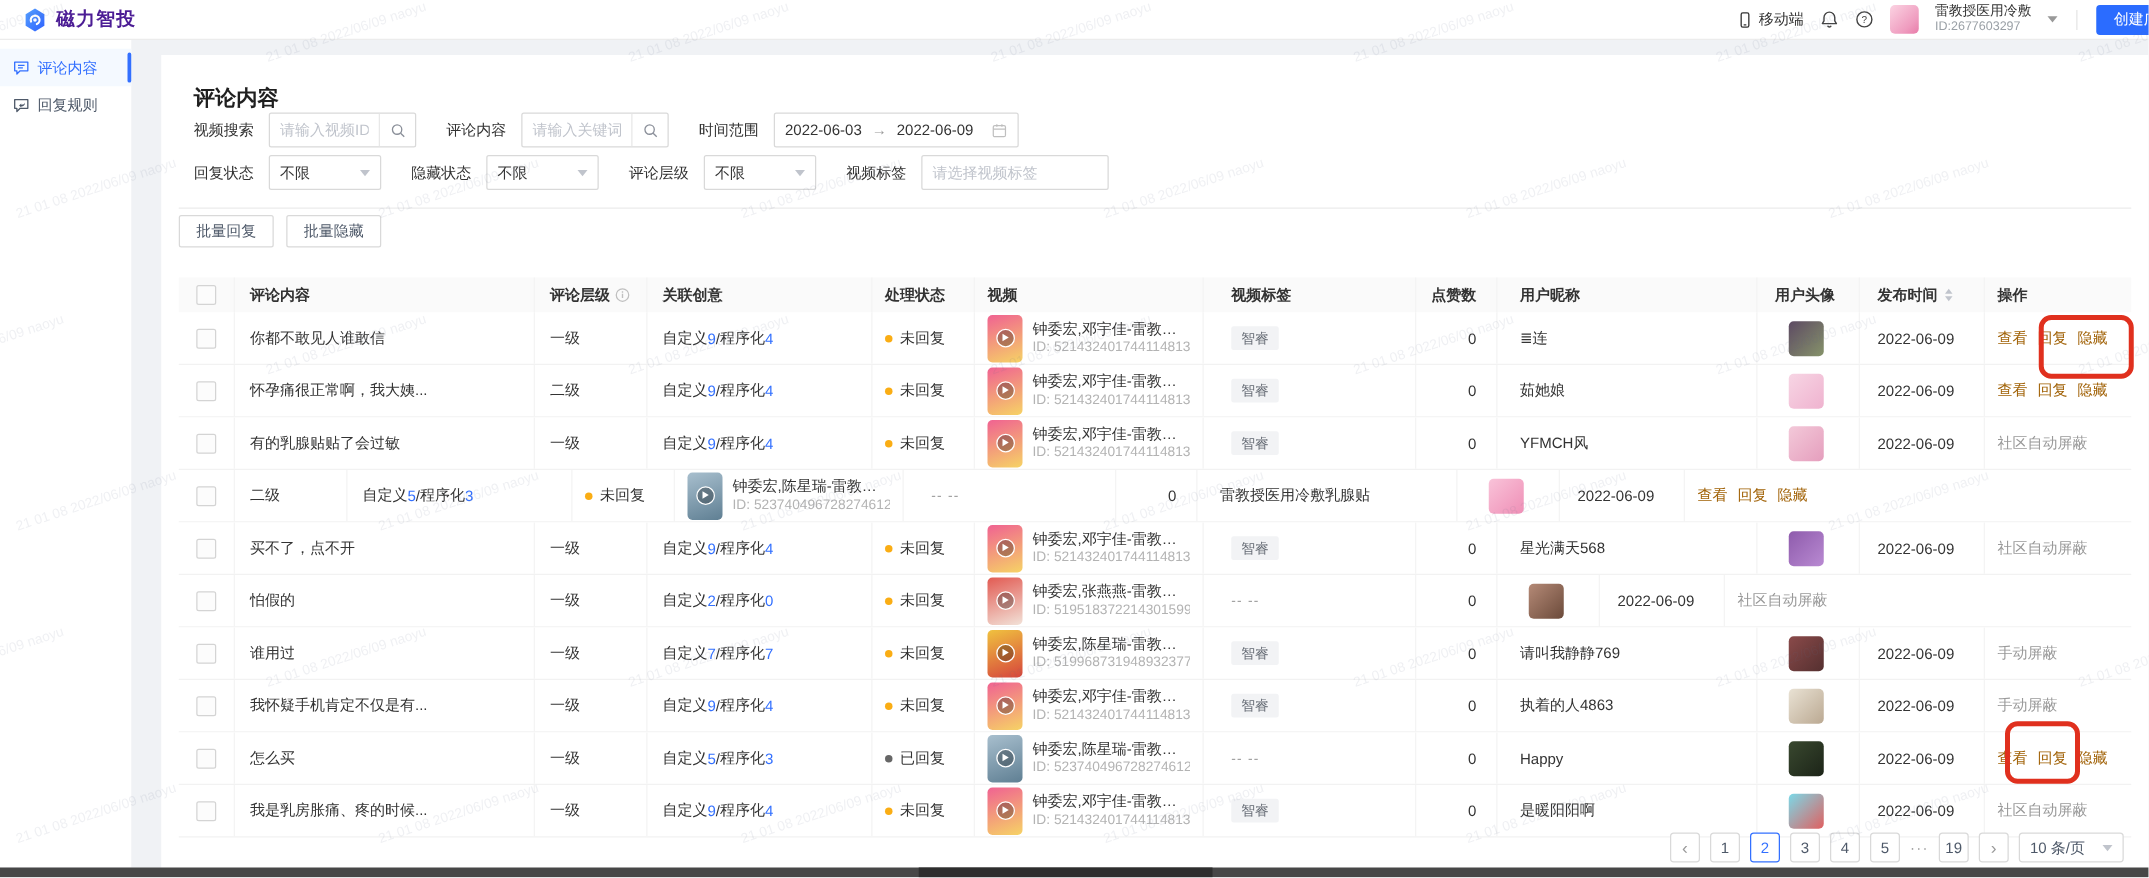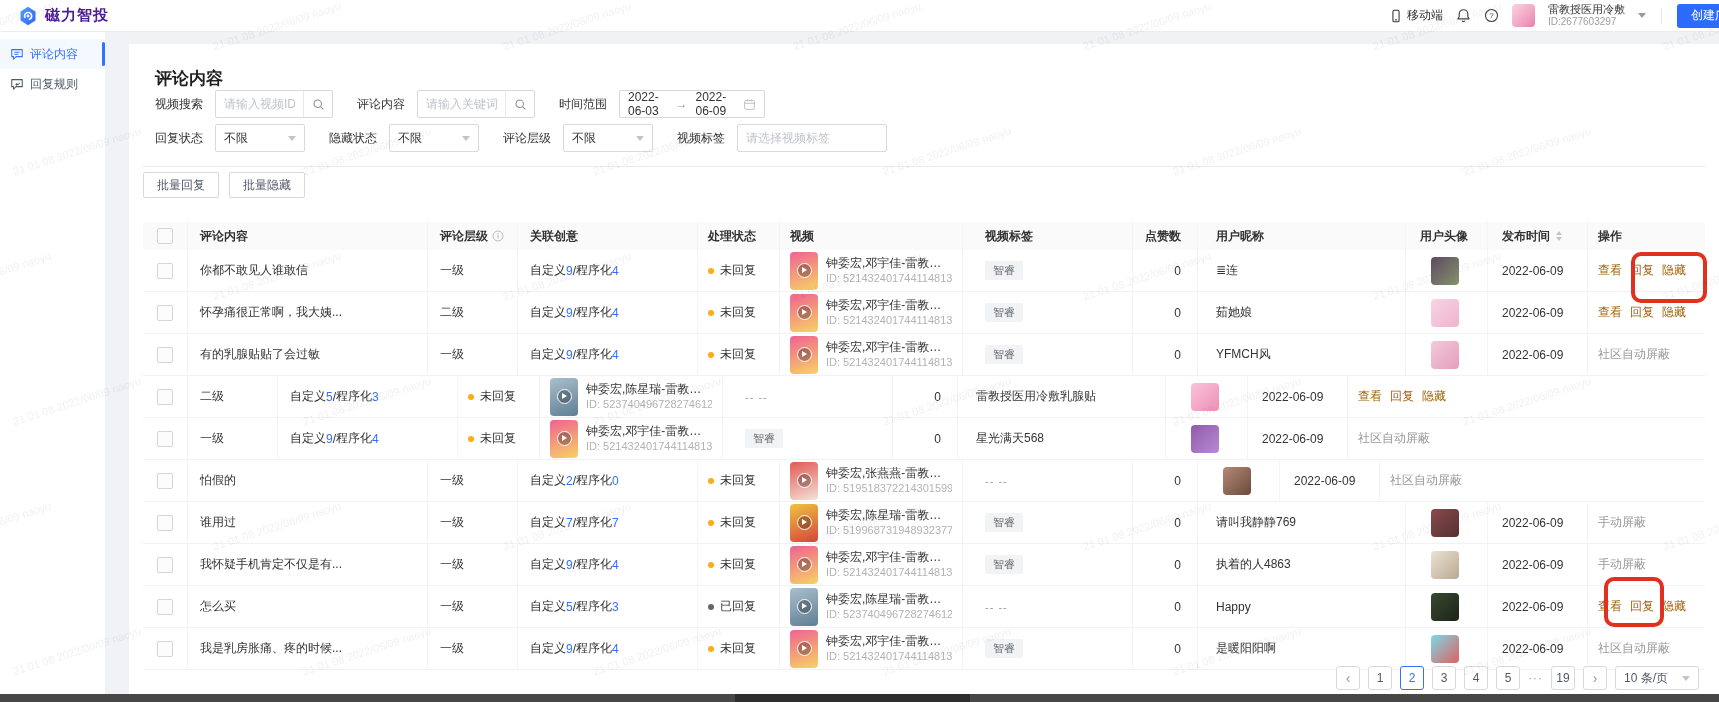--- a/index.html
+++ b/index.html
@@ -201,21 +201,21 @@
       <span class="fbox" style="width:118px;margin-left:12px;">
         <input class="ipt" placeholder="请输入关键词" style="">
         <span class="search-suffix">
             <svg width="13" height="13" viewBox="0 0 16 16">
               <circle cx="7" cy="7" r="4.6" fill="none" stroke="#8a8f99" stroke-width="1.3"></circle>
               <line x1="10.5" y1="10.5" x2="14" y2="14" stroke="#8a8f99" stroke-width="1.3"></line>
             </svg>
           </span>
       </span>
       <span class="flabel" style="margin-left:24px;">时间范围</span>
-      <span class="fbox datebox" style="width:146px;margin-left:12px;">
+      <span class="fbox datebox" style="width:196px;margin-left:12px;">
         <span class="dval">2022-06-03</span>
         <span class="dsep">→</span>
         <span class="dval">2022-06-09</span>
         <span style="display:flex;margin-left:auto;">
             <svg width="13" height="13" viewBox="0 0 16 16">
               <rect x="2" y="3" width="12" height="11" rx="1.5" fill="none" stroke="#bfbfbf" stroke-width="1.2"></rect>
               <line x1="2" y1="6.5" x2="14" y2="6.5" stroke="#bfbfbf" stroke-width="1.2"></line>
               <line x1="5.5" y1="1.8" x2="5.5" y2="4.2" stroke="#bfbfbf" stroke-width="1.2"></line>
               <line x1="10.5" y1="1.8" x2="10.5" y2="4.2" stroke="#bfbfbf" stroke-width="1.2"></line>
             </svg>
@@ -461,20 +461,21 @@
         <a>隐藏</a>
       </span>
 
     </div>
   </div>
 
   <div class="t-row">
     <div class="cell c1">
               <span class="checkbox"></span>
             </div>
+    <div class="cell c2">买不了，点不开</div>
     <div class="cell c3">一级</div>
     <div class="cell c4">
       <span>自定义</span>
               <a class="num">9</a>
               <span class="sep"> / </span>
               <span>程序化</span>
               <a class="num">4</a>
     </div>
     <div class="cell c5">
       <i class="dot" style="background: rgb(250, 173, 20);"></i>

